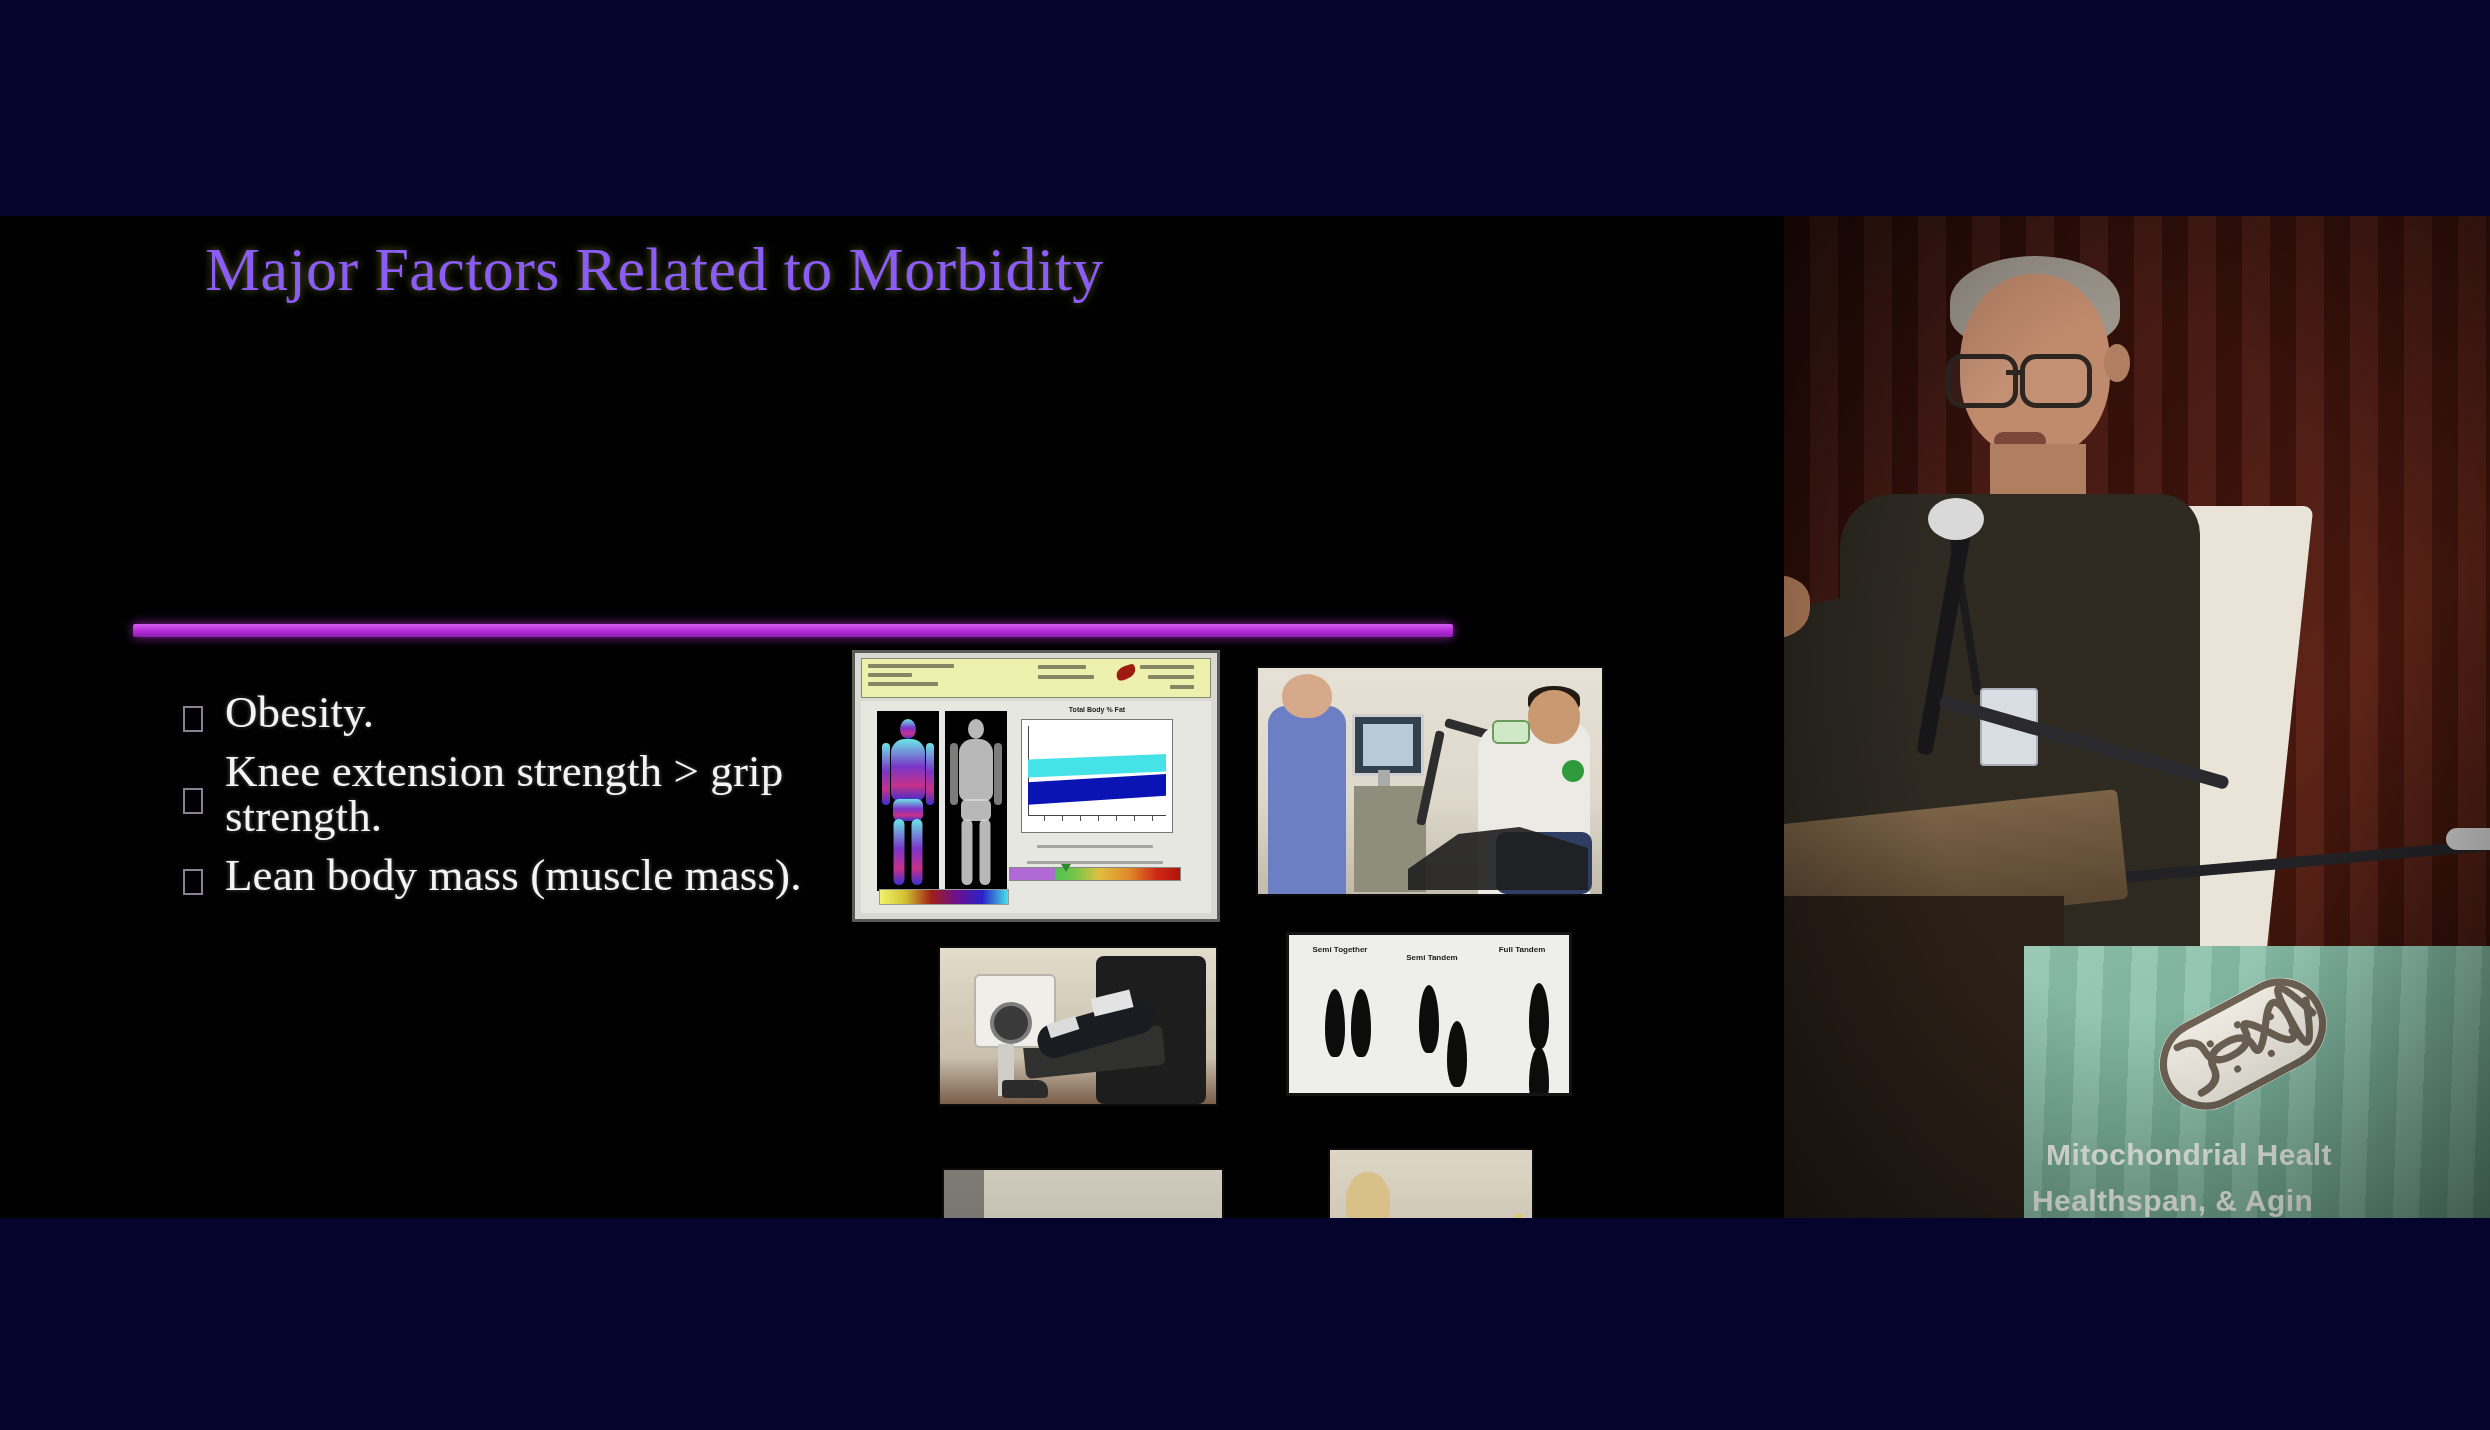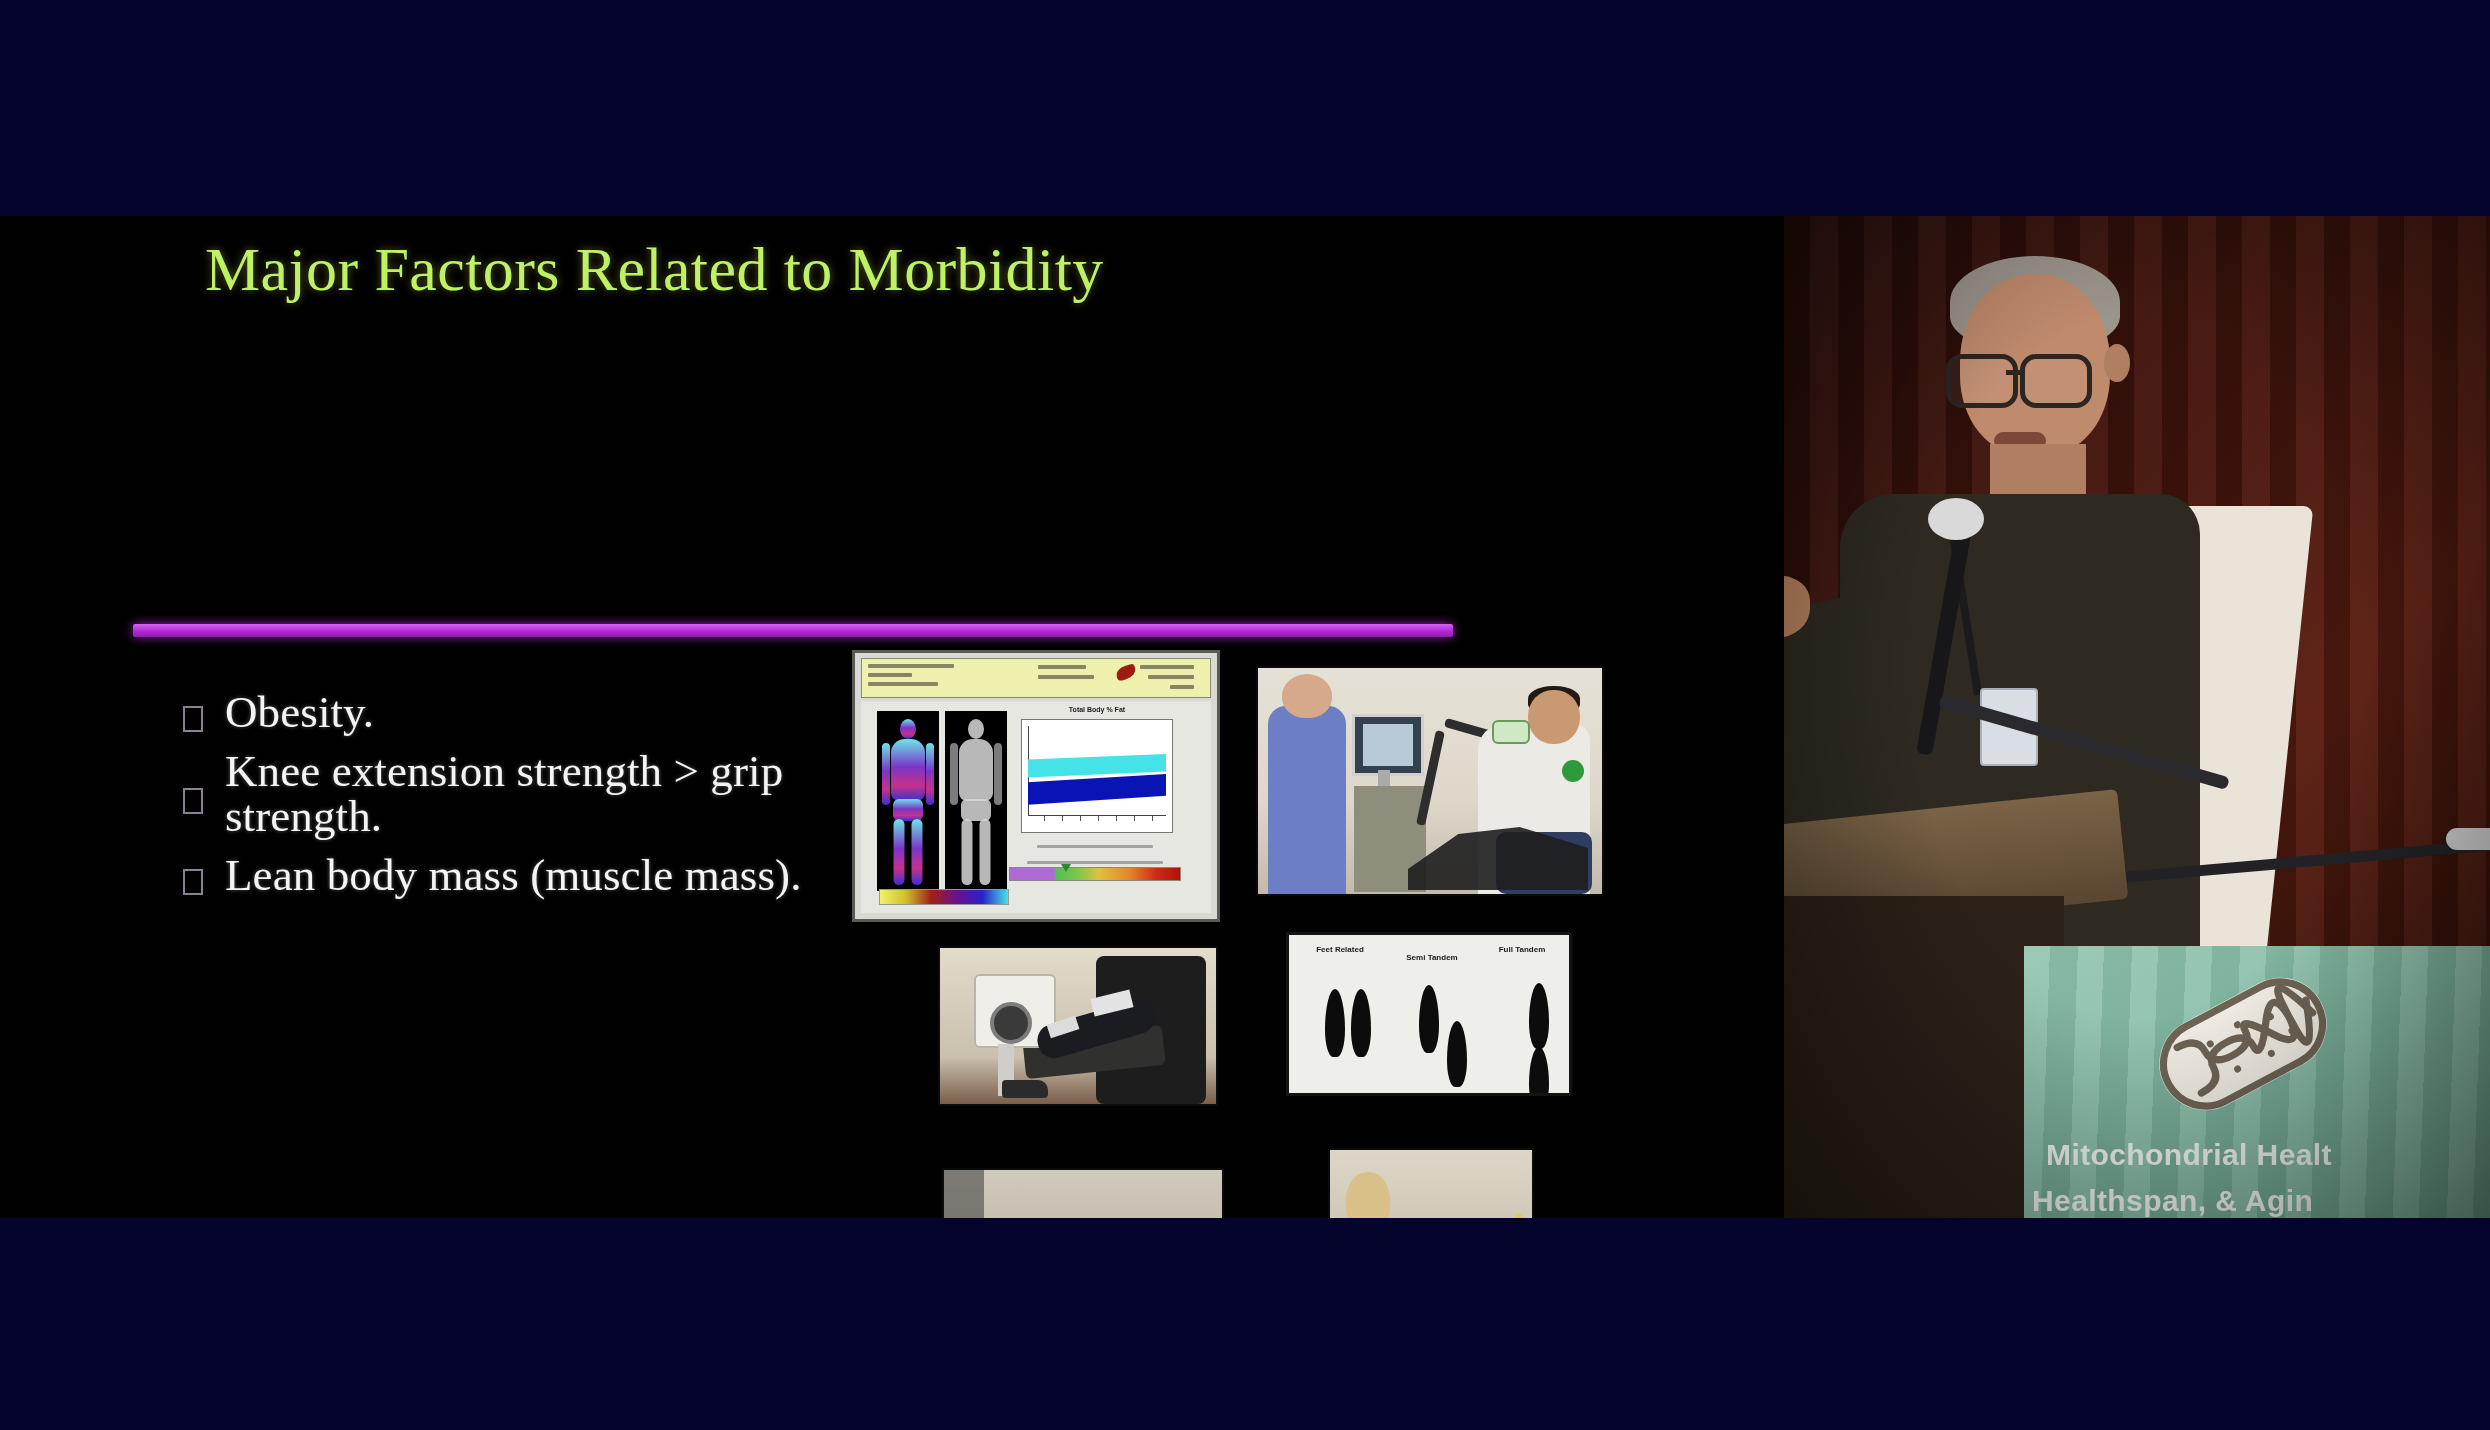--- a/index.html
+++ b/index.html
@@ -12,21 +12,21 @@
   #band-top{top:0;height:216px;}
   #band-bottom{top:1218px;height:212px;}
 
   
   #video{position:absolute;left:0;top:216px;width:2490px;height:1002px;background:#000;overflow:hidden;}
 
   
   #slide{position:absolute;left:0;top:0;width:1784px;height:1002px;background:#010101;overflow:hidden;}
 
   #slide-title{position:absolute;left:205px;top:22px;width:1180px;
-    color:#bef264;font-size:62px;line-height:1.03;font-weight:400;
+    color:#8b5cf6;font-size:62px;line-height:1.03;font-weight:400;
     text-shadow:0 0 9px rgba(200,210,70,.45);letter-spacing:.4px;}
   #title-rule{position:absolute;left:133px;top:408px;width:1320px;height:13px;
     background:linear-gradient(to bottom,#d45ff0,#b32ad6 55%,#8a1fae);
     box-shadow:0 0 11px rgba(190,50,225,.75);border-radius:2px;}
 
   
   #bullets{position:absolute;left:183px;top:474px;width:740px;}
   .bullet{display:flex;align-items:center;margin-bottom:14px;}
   .bullet-mark{flex:0 0 auto;width:20px;height:26px;margin:13px 22px 0 0;
     border:2px solid #8c7f96;background:transparent;box-sizing:border-box;}
@@ -300,21 +300,21 @@
         <span class="dyno"></span>
           <span class="dyno-stand"></span>
           <span class="dyno-disc"></span>
         <span class="leg"></span>
           <span class="strap"></span>
           <span class="strap2"></span>
           <span class="shoe"></span>
       </div>
 
       <div class="photo" id="img-feet">
-        <span class="feet-label" style="left:14px;top:10px;">Feet Related</span>
+        <span class="feet-label" style="left:14px;top:10px;">Semi Together</span>
         <span class="feet-label" style="left:106px;top:10px;margin-top:8px;">Semi Tandem</span>
         <span class="feet-label" style="left:196px;top:10px;">Full Tandem</span>
 
         <span class="foot" style="left:36px;top:54px;width:20px;height:68px;"></span>
         <span class="foot" style="left:62px;top:54px;width:20px;height:68px;"></span>
 
         <span class="foot" style="left:130px;top:50px;width:20px;height:68px;"></span>
         <span class="foot" style="left:158px;top:86px;width:20px;height:66px;"></span>
 
         <span class="foot" style="left:240px;top:48px;width:20px;height:66px;"></span>

